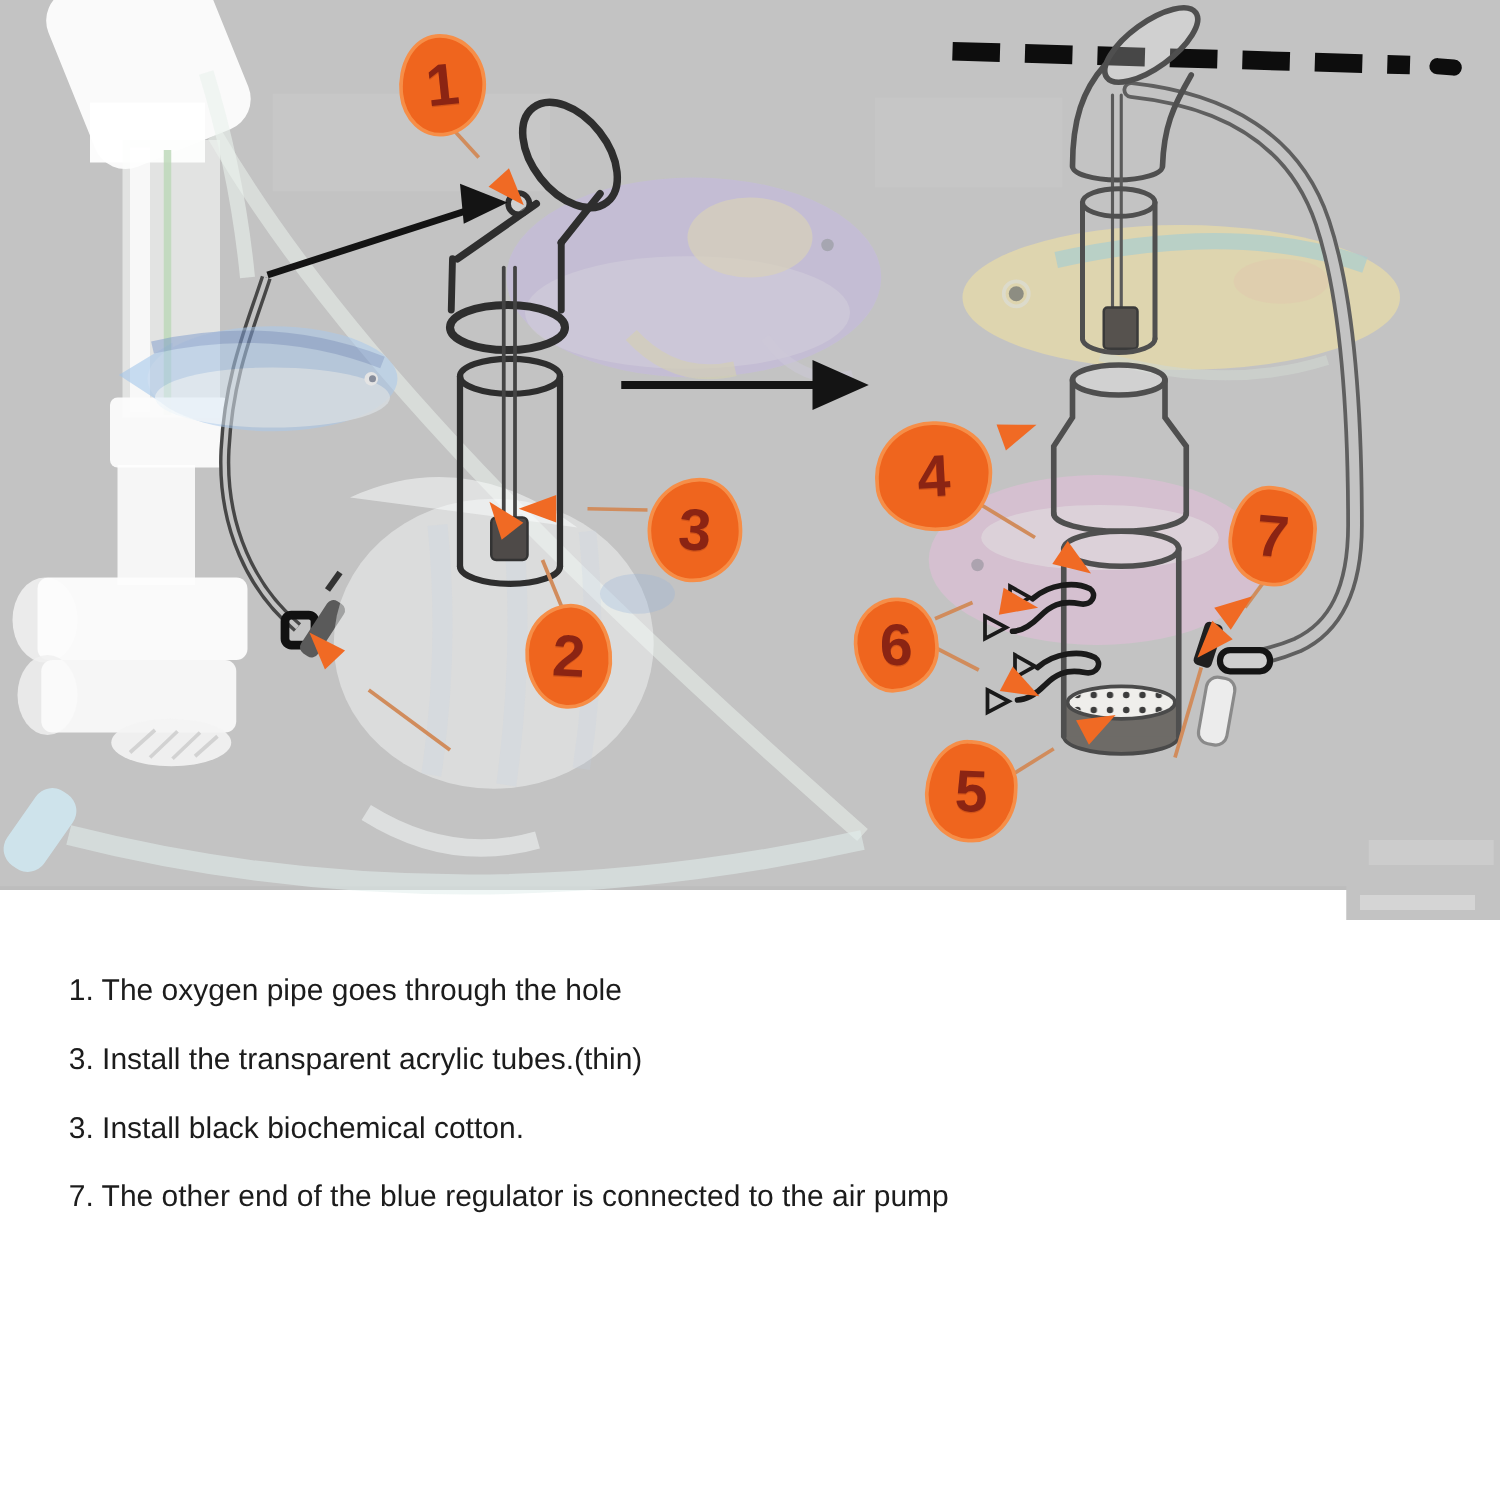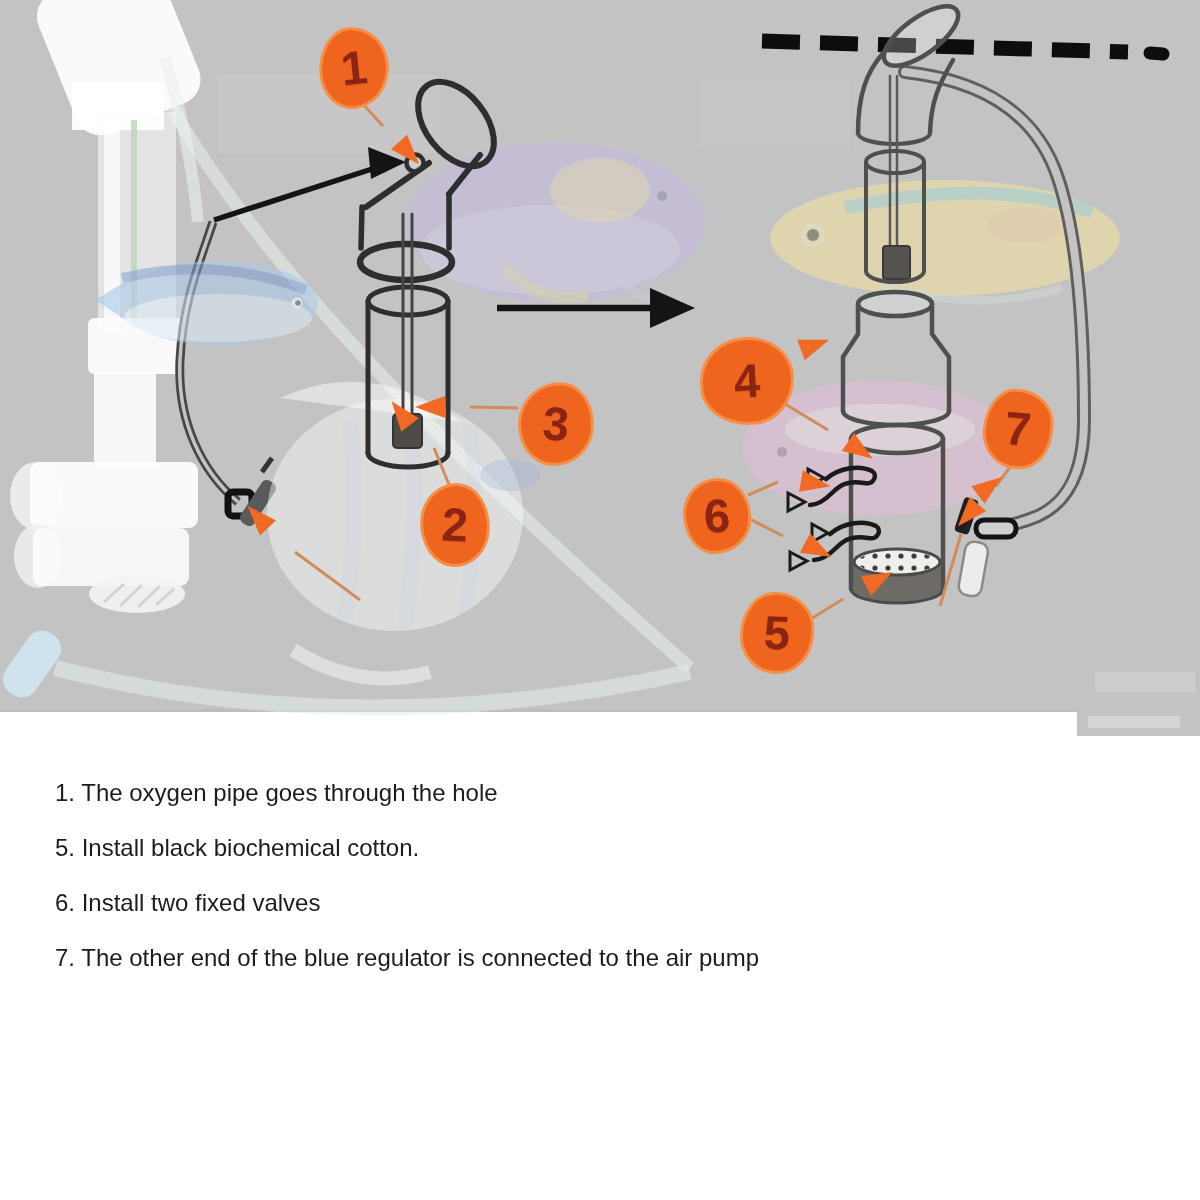--- a/index.html
+++ b/index.html
@@ -255,17 +255,17 @@
     </div>
   <div class="marker m6">
       <span>6</span>
     </div>
   <div class="marker m7">
       <span>7</span>
     </div>
 
   <div class="instructions">
     <div class="instr">1. The oxygen pipe goes through the hole</div>
-    <div class="instr">5. Install black biochemical cotton.</div>
-    <div class="instr">6. Install two fixed valves</div>
+    <div class="instr">3. Install the transparent acrylic tubes.(thin)</div>
+    <div class="instr">3. Install black biochemical cotton.</div>
     <div class="instr">7. The other end of the blue regulator is connected to the air pump</div>
   </div>
 </div>
 
 </body></html>

